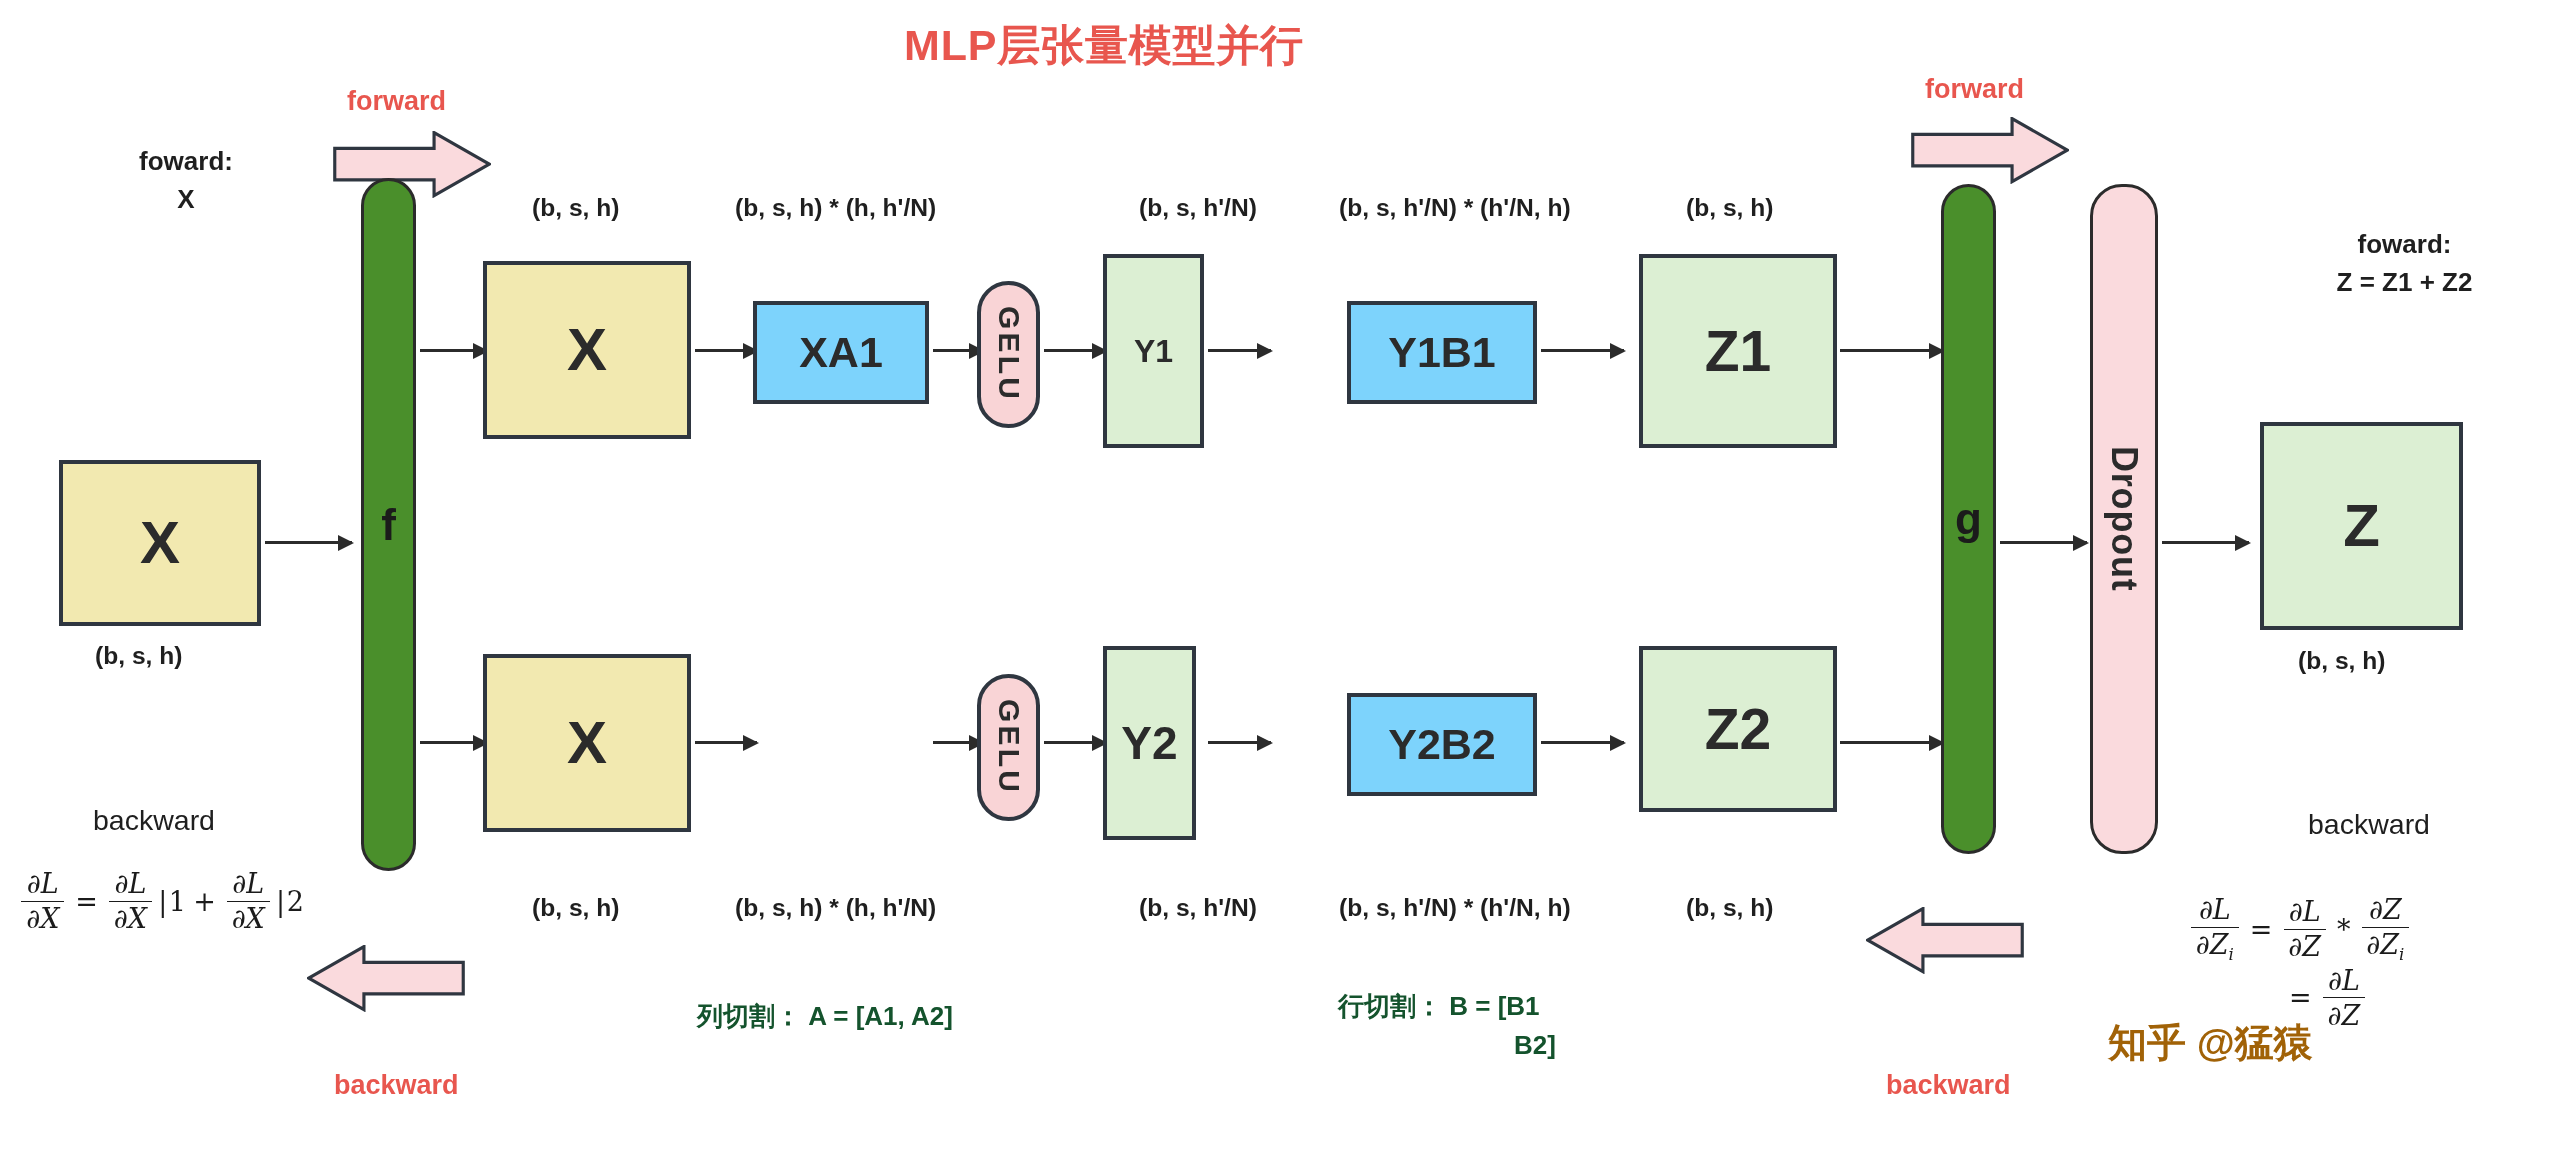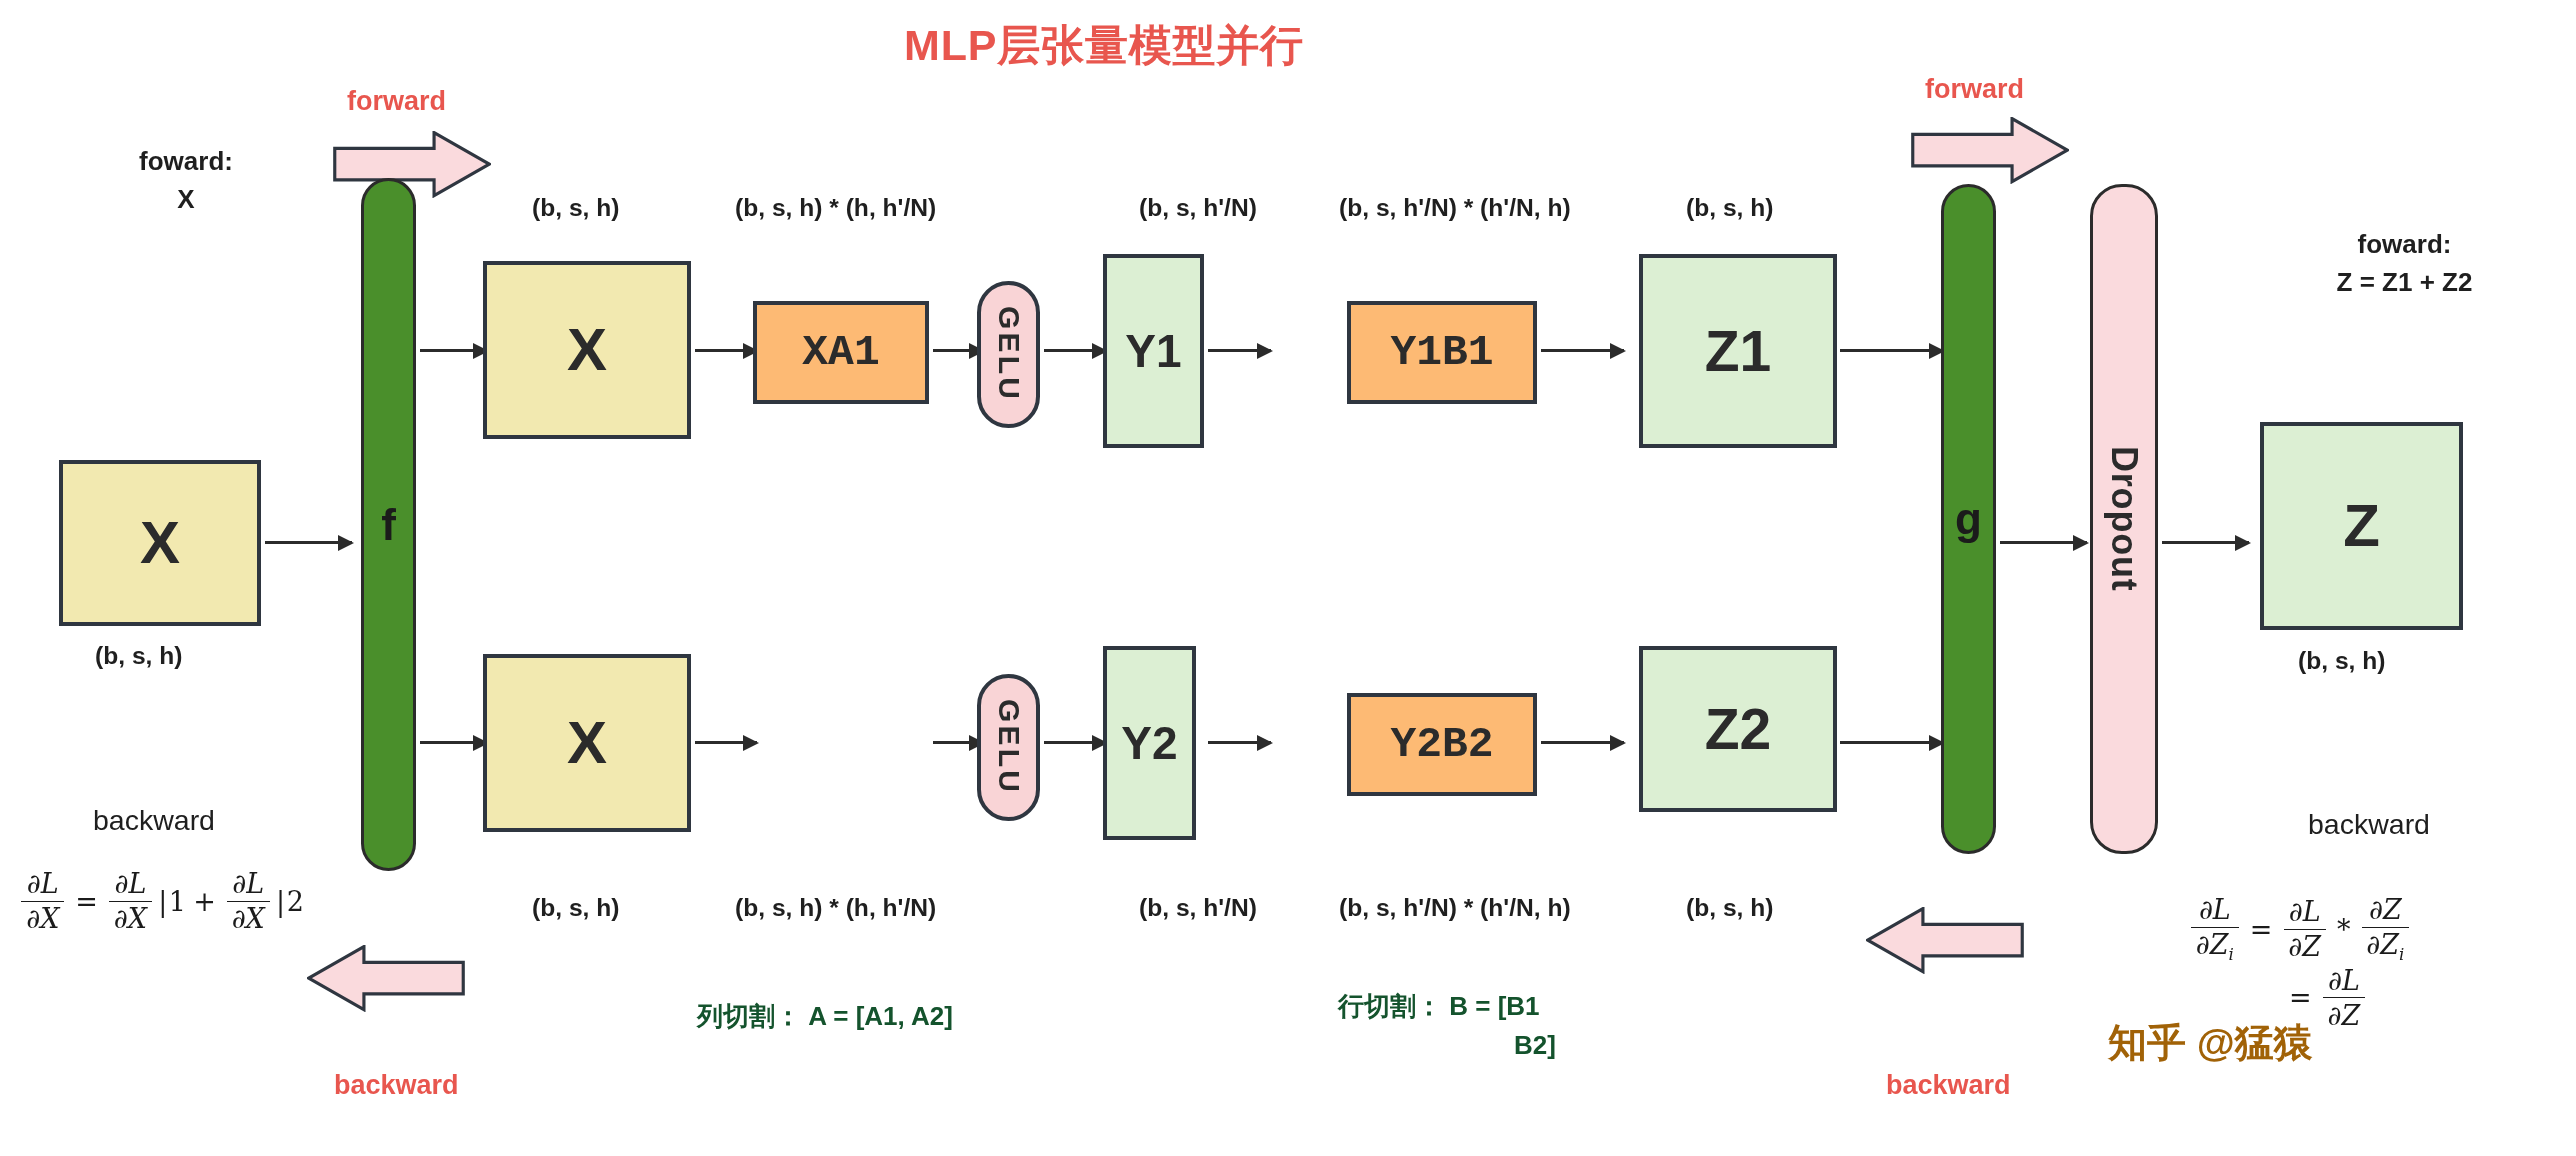--- a/index.html
+++ b/index.html
@@ -27,21 +27,21 @@
   
   .box{
     box-sizing:border-box;
     border:4px solid #2f3640;
     display:flex;align-items:center;justify-content:center;
     font-weight:700;
     color:#2b2b2b;
     line-height:1;
   }
   .box.yellow{background:#f2e9b0;}
-  .box.cyan{background:#fdba74;font-family:Liberation Mono, monospace;}
+  .box.cyan{background:#7dd3fc;}
   .box.green{background:#dcefd3;}
   .pill{
     box-sizing:border-box;
     border:4px solid #2f3640;
     background:#f9d4d6;
     display:flex;align-items:center;justify-content:center;
     font-weight:700;color:#2b2b2b;
   }
   .pill.vert span{
     writing-mode:vertical-rl;
@@ -213,21 +213,21 @@
   </div>
 
   <div class="abs conn" style="left:933px;top:349px;width:50px;"></div>
 
   <div class="abs pill vert" style="left:977px;top:281px;width:63px;height:147px;border-radius:36px;font-size:30px;">
     <span>GELU</span>
   </div>
 
   <div class="abs conn" style="left:1044px;top:349px;width:62px;"></div>
 
-  <div class="abs box green" style="left:1103px;top:254px;width:101px;height:194px;font-size:46px;">
+  <div class="abs box green" style="left:1103px;top:254px;width:101px;height:194px;font-size:32px;">
     <span>Y1</span>
   </div>
 
   <div class="abs conn" style="left:1208px;top:349px;width:63px;"></div>
 
   <div class="abs box cyan" style="left:1347px;top:301px;width:190px;height:103px;font-size:43px;">
     <span>Y1B1</span>
   </div>
 
   <div class="abs conn" style="left:1541px;top:349px;width:83px;"></div>

